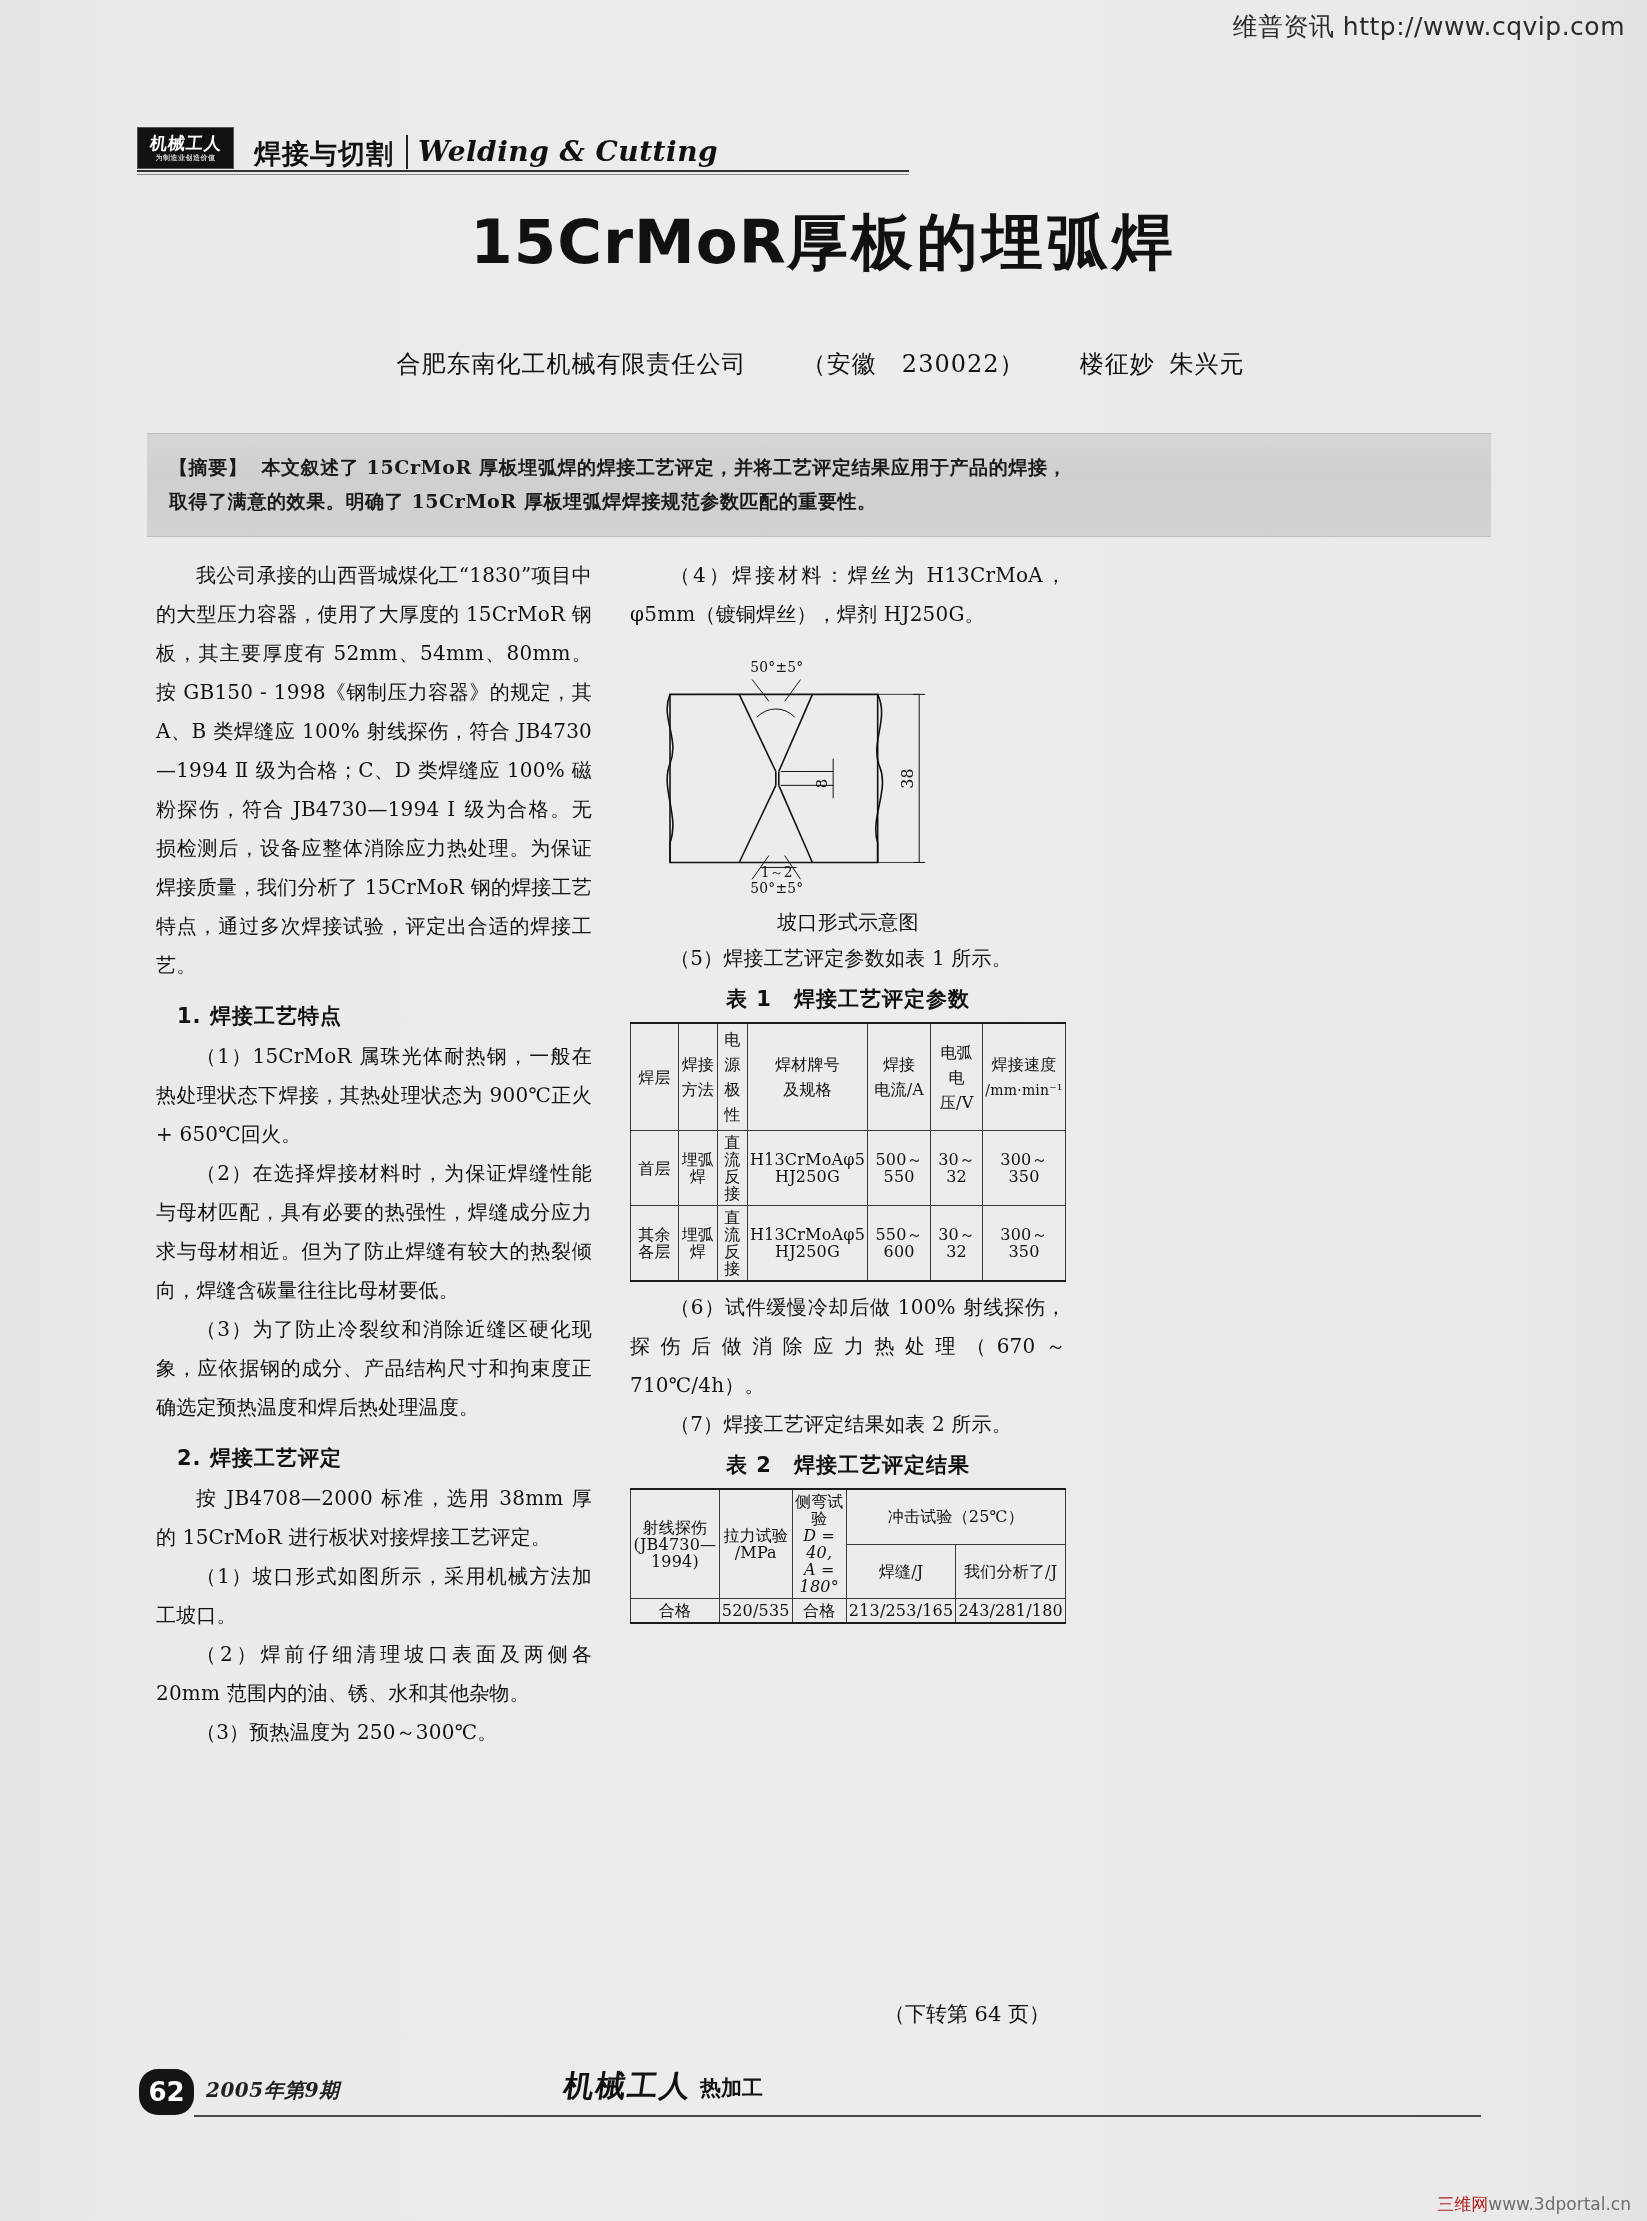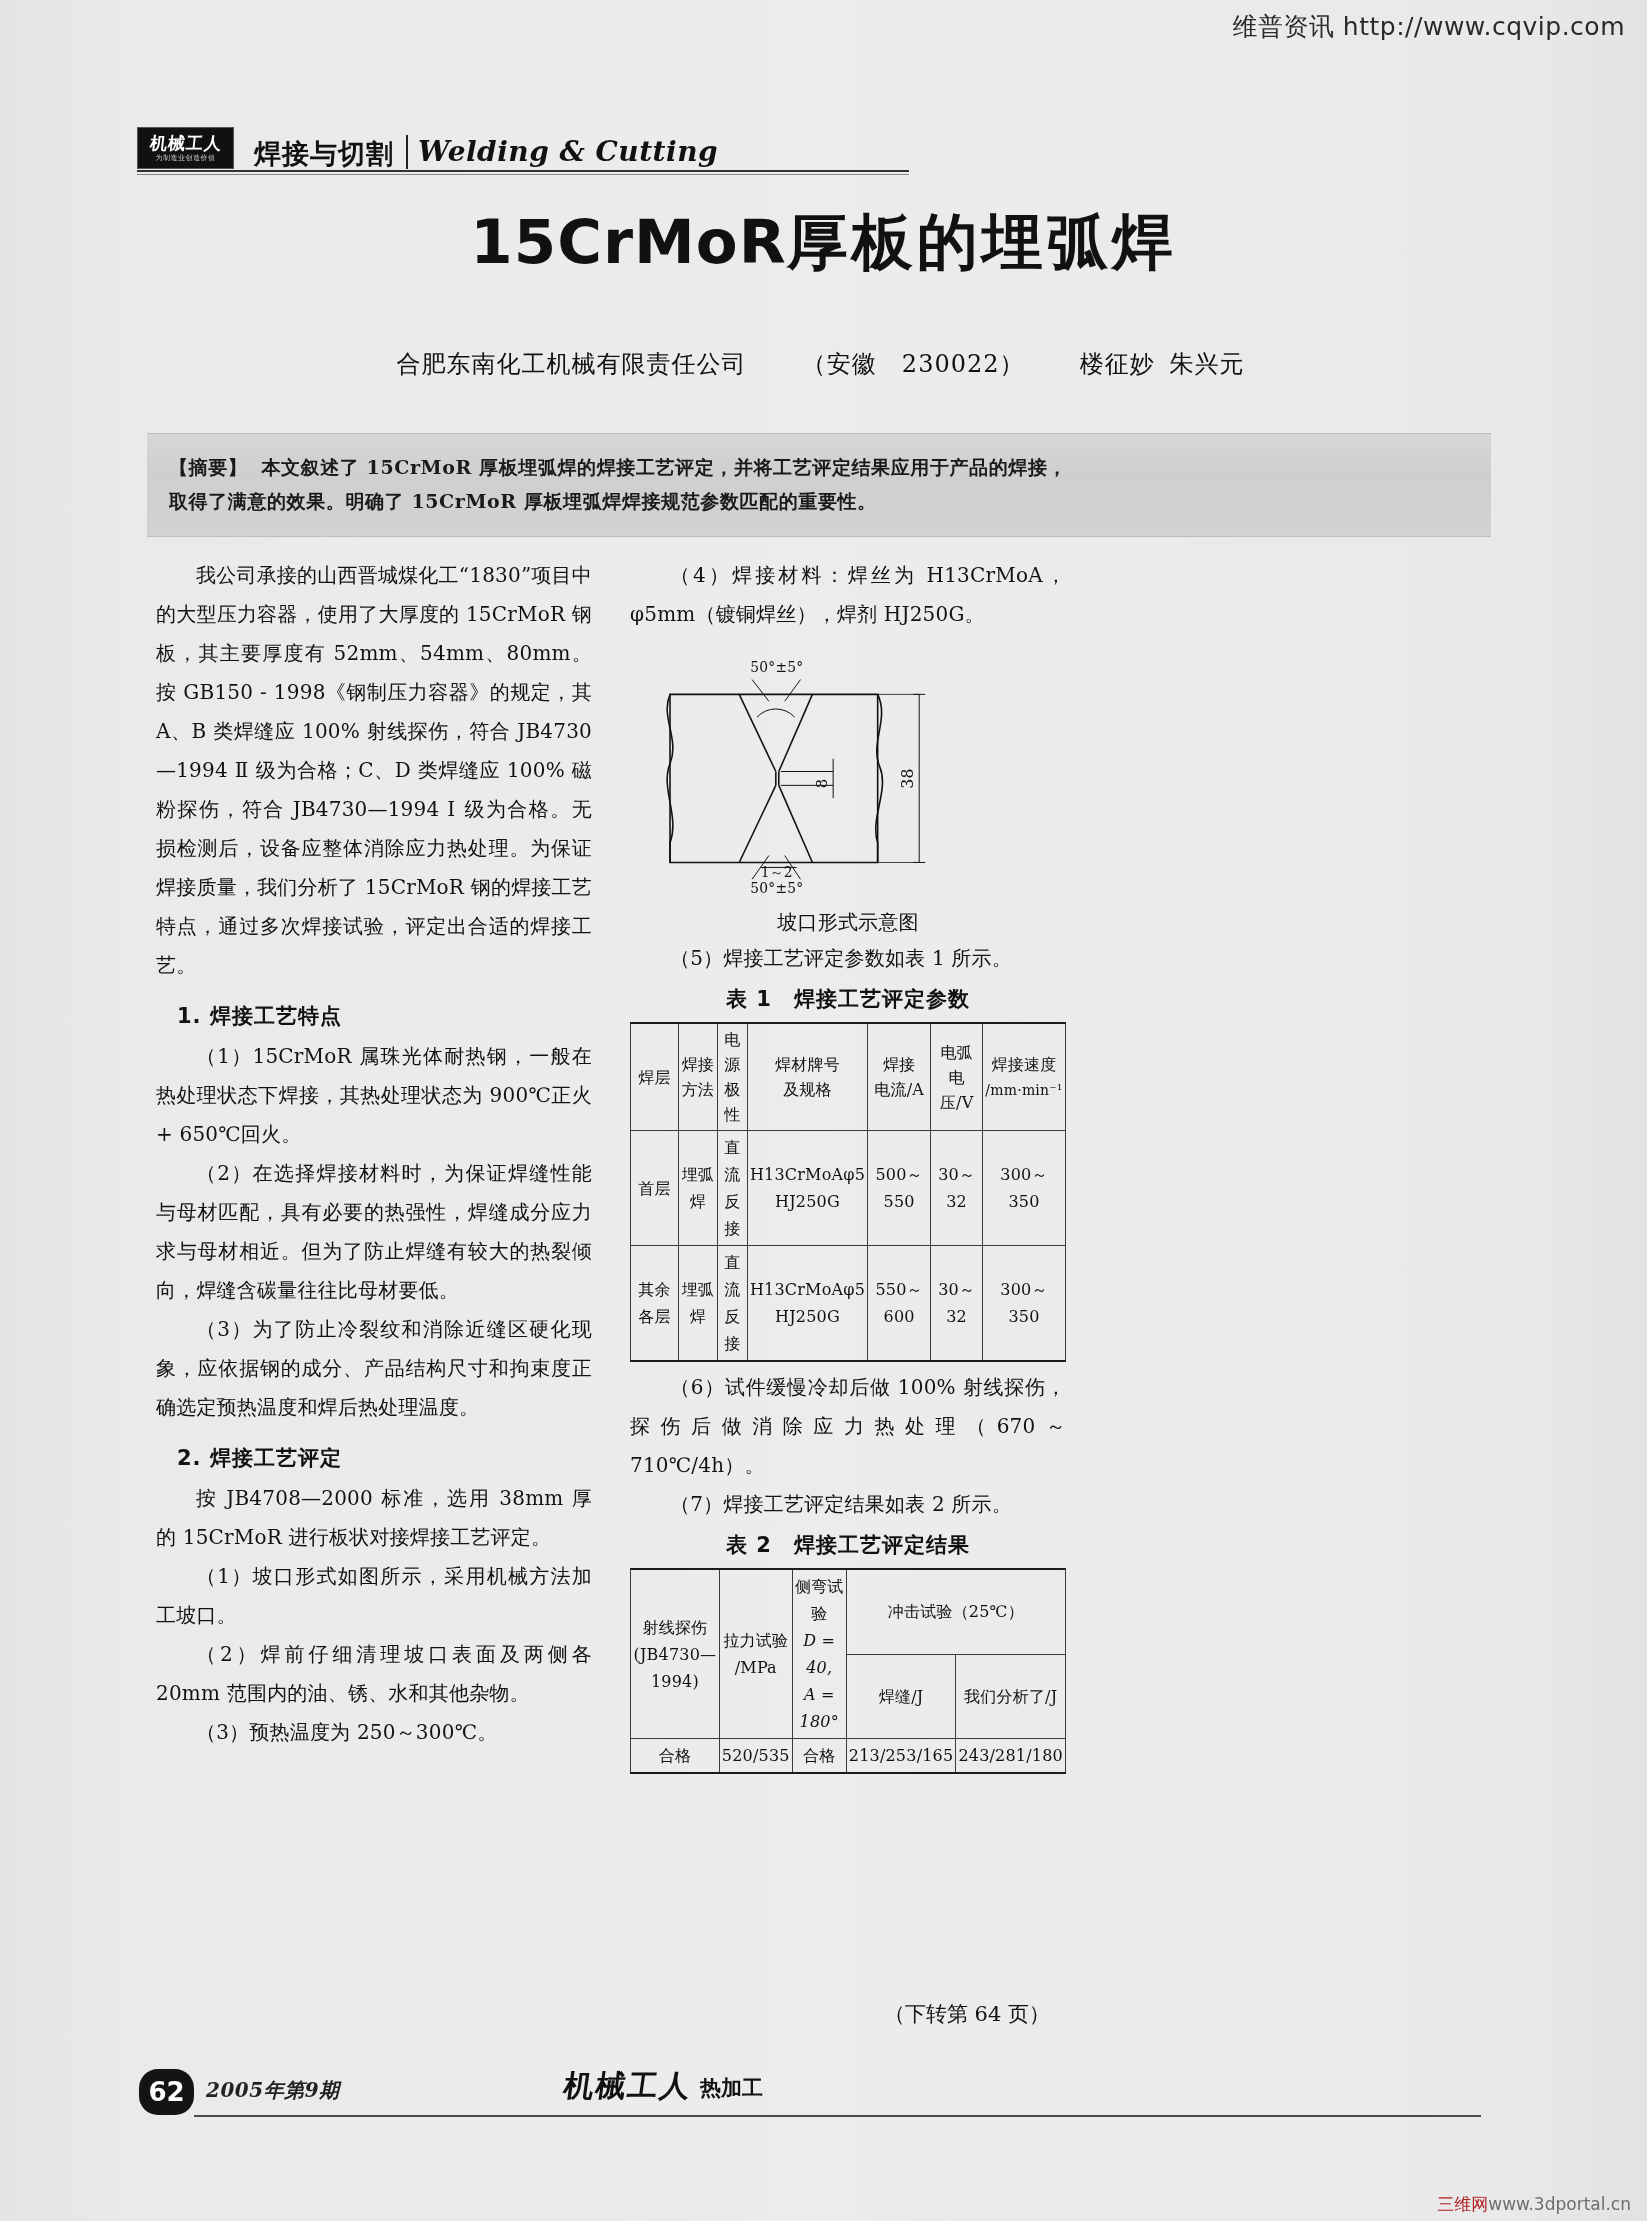--- a/index.html
+++ b/index.html
@@ -31,21 +31,21 @@
   .logo-box{
     width:95px;height:40px;background:#111;
     display:flex;flex-direction:column;align-items:center;justify-content:center;
     border:1px solid #555;
   }
   .logo-box .l1{
     color:#fff;font-size:17px;font-weight:bold;line-height:1;
     font-family:"DejaVu Serif","Liberation Serif",serif;
     letter-spacing:1px;transform:skewX(-6deg);
   }
-  .logo-box .l2{color:#cfcfcf;font-size:7px;line-height:1;margin-top:3px;letter-spacing:0.5px;}
+  .logo-box .l2{color:#cfcfcf;font-size:7px;line-height:1;margin-top:3px;letter-spacing:0.5px;font-weight:bold;}
   .runhead .cn{
     font-size:27px;font-weight:bold;color:#111;margin-left:20px;
     letter-spacing:1px;line-height:1;padding-bottom:2px;
     font-family:"DejaVu Sans","Liberation Sans",sans-serif;
   }
   .runhead .divider{width:2px;height:34px;background:#222;margin:0 10px 0 12px;}
   .runhead .en{
     font-family:"DejaVu Serif","Liberation Serif",serif;
     font-style:italic;font-size:28px;font-weight:bold;color:#111;
     line-height:1;padding-bottom:3px;letter-spacing:0.5px;
@@ -107,21 +107,21 @@
     font-family:"DejaVu Sans","Liberation Sans",sans-serif;
     line-height:42px;letter-spacing:1px;
   }
   table.data{
     border-collapse:collapse;width:436px;margin:2px 0 6px 0;
     font-family:"DejaVu Serif","Liberation Serif",serif;
     font-size:16px;color:#111;
   }
   table.data td,table.data th{
     border:1px solid #3a3a3a;text-align:center;vertical-align:middle;
-    padding:3px 2px;font-weight:normal;line-height:27px;
+    padding:3px 2px;font-weight:normal;line-height:17px;
   }
   table.data .topline td,table.data .topline th{border-top:2px solid #1c1c1c;}
   table.data tr:last-child td{border-bottom:2px solid #1c1c1c;}
   table.data .hdr td{line-height:25px;}
   .small{font-size:14px;}
   .ital{font-style:italic;}
   
   .continued{
     position:absolute;left:614px;top:2000px;width:436px;text-align:right;
     font-size:21px;font-family:"DejaVu Serif","Liberation Serif",serif;color:#111;

